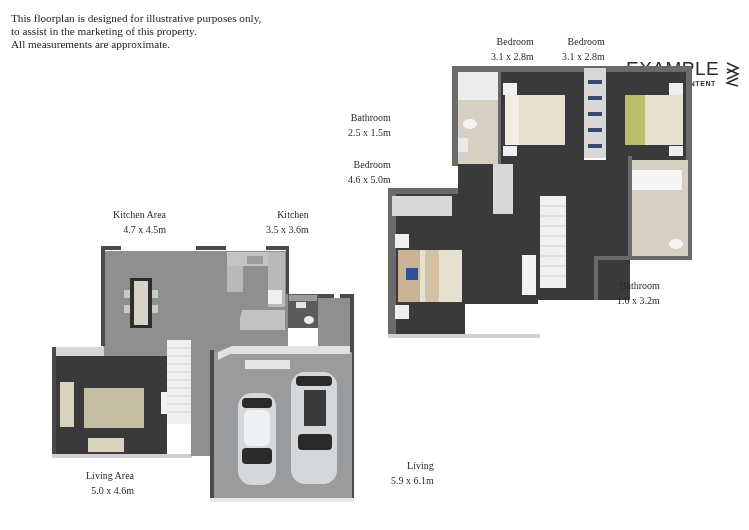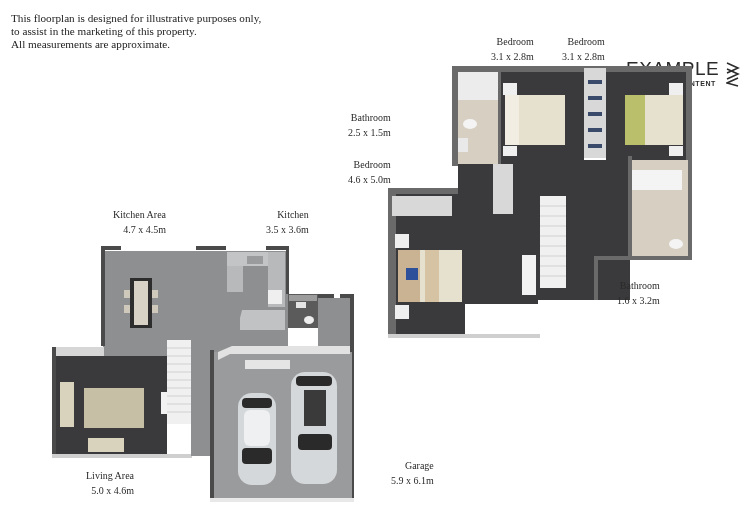--- a/index.html
+++ b/index.html
@@ -188,21 +188,21 @@
 </div>
 <div class="label" style="left:218px;top:207px;margin-left:48px;">
   <div>Kitchen</div>
   <div>3.5 x 3.6m</div>
 </div>
 <div class="label" style="left:86px;top:468px;">
   <div>Living Area</div>
   <div>5.0 x 4.6m</div>
 </div>
 <div class="label" style="left:391px;top:458px;">
-  <div>Garage</div>
+  <div>Living</div>
   <div>5.9 x 6.1m</div>
 </div>
 
 <div class="label" style="left:491px;top:34px;">
   <div>Bedroom</div>
   <div>3.1 x 2.8m</div>
 </div>
 <div class="label" style="left:562px;top:34px;">
   <div>Bedroom</div>
   <div>3.1 x 2.8m</div>

